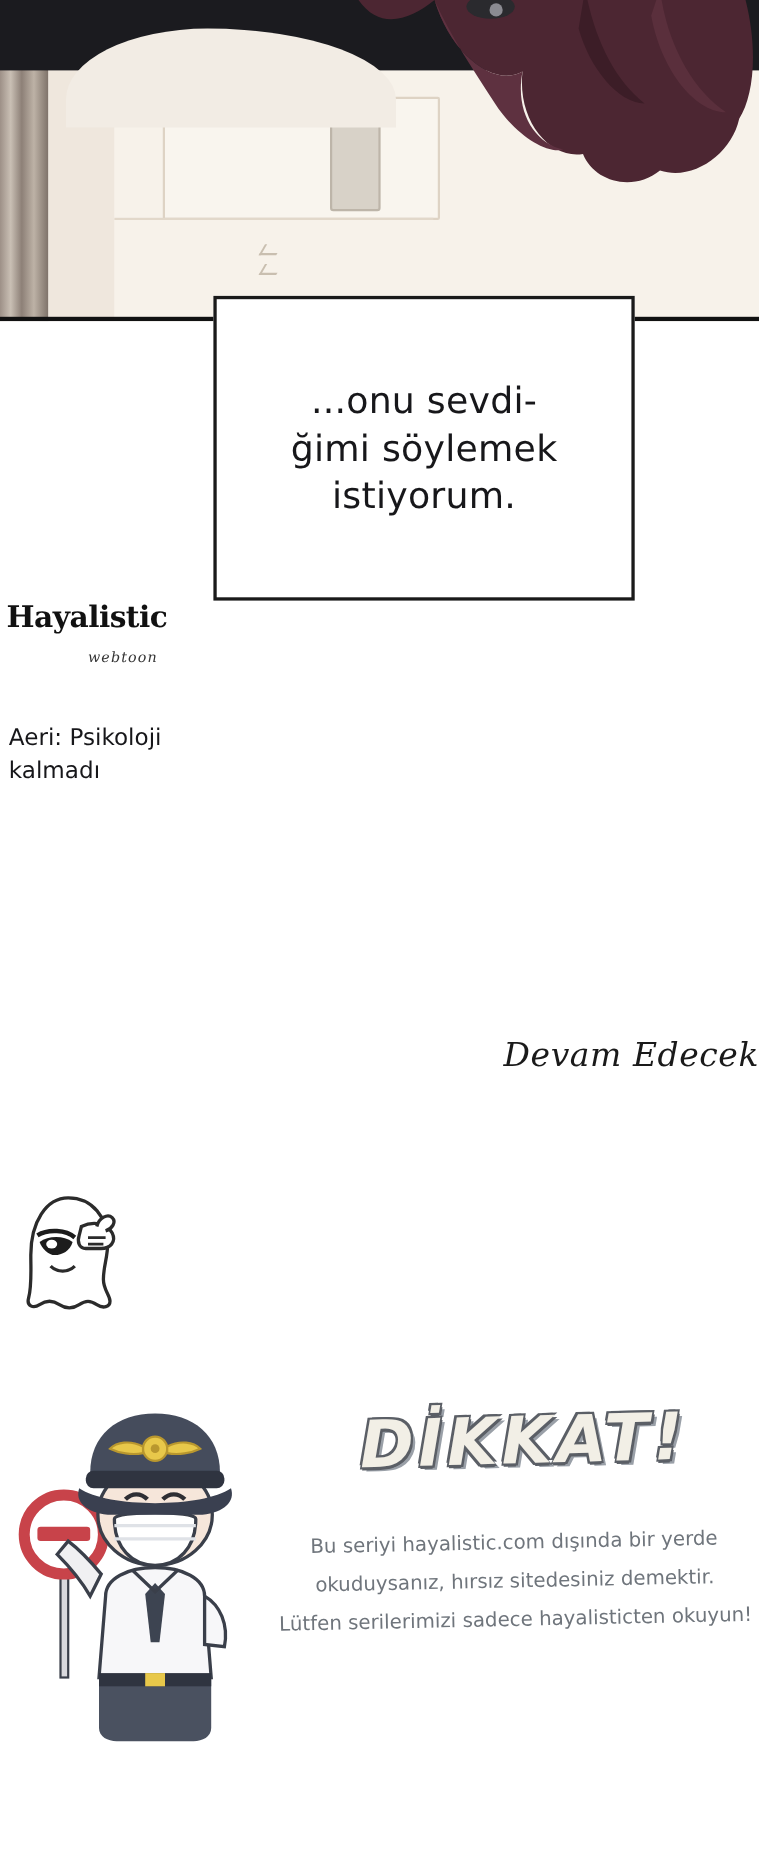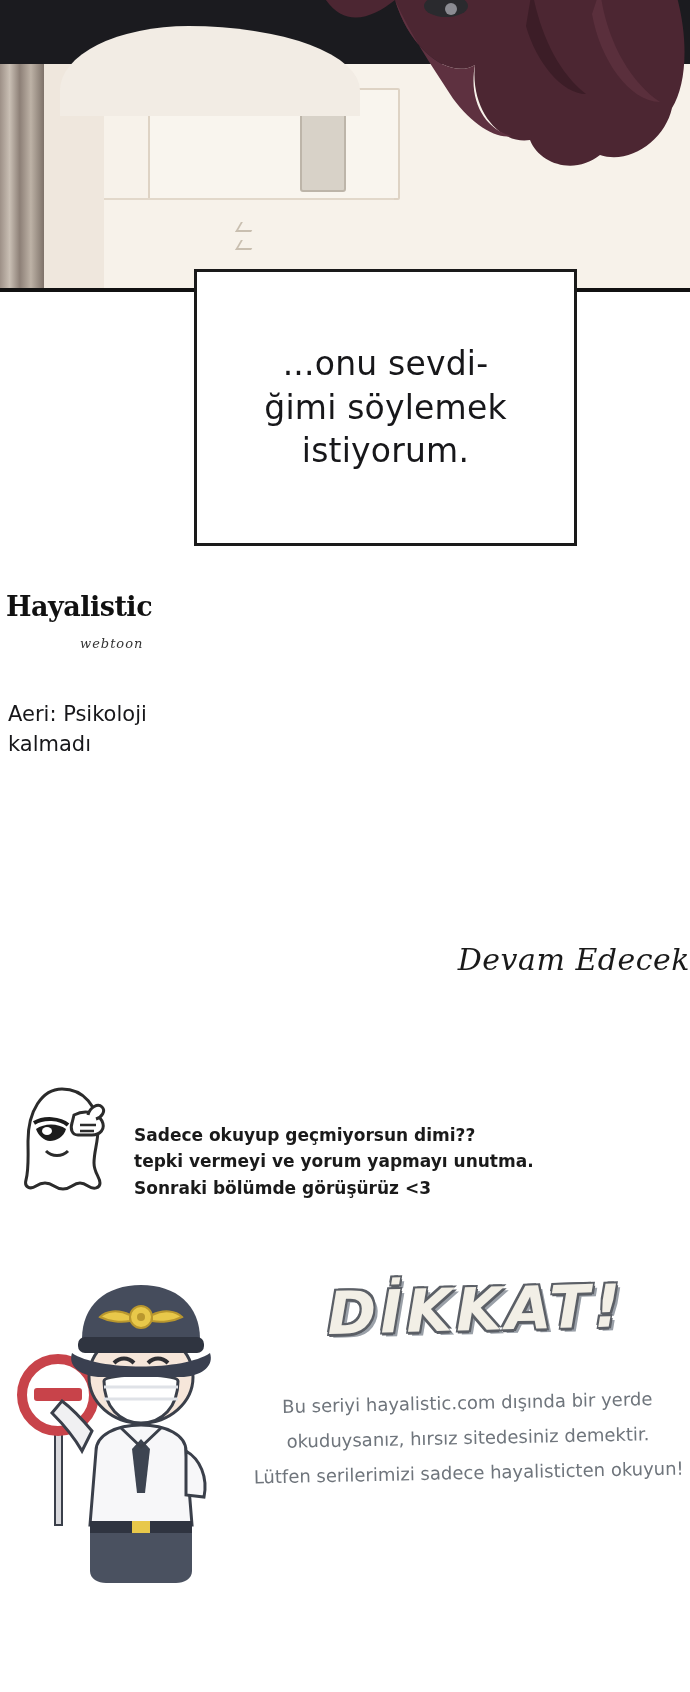--- a/index.html
+++ b/index.html
@@ -141,36 +141,35 @@
     width: 240px;
     height: 58px;
   }
   .logo-main {
     font-family: "DejaVu Serif", serif;
     font-size: 27px;
     font-weight: 700;
     color: #111;
     letter-spacing: -0.5px;
     line-height: 1;
-    margin-top: 45px;
   }
   .logo-sub {
     font-family: "DejaVu Serif", serif;
     font-style: italic;
     font-size: 13px;
     color: #333;
     margin-left: 74px;
     margin-top: 16px;
     letter-spacing: 1px;
   }
 
   
   .credit {
     position: absolute;
-    left: 8px; top: 699px;
+    left: 8px; top: 655px;
     width: 420px;
     font-family: "DejaVu Sans", sans-serif;
     font-size: 21px;
     line-height: 1.45;
     color: #17171a;
     white-space: pre-line;
   }
 
   
   .devam {
@@ -309,23 +308,20 @@
       <path d="M22,44 C30,38 44,38 52,44 C50,52 42,56 36,56 C30,56 24,50 22,44 Z" fill="#1c1c1c"></path>
       <path d="M20,38 C30,32 46,33 54,40" stroke="#1c1c1c" stroke-width="4" fill="none"></path>
       <ellipse cx="33" cy="46" rx="5" ry="4" fill="#ffffff"></ellipse>
       <path d="M32,66 C38,72 48,72 54,66" stroke="#2b2b2b" stroke-width="3" fill="none"></path>
       <path d="M60,30 C72,24 84,28 88,36 C92,44 86,50 78,50 L64,50
                C58,50 56,44 58,38 Z" fill="#ffffff" stroke="#2b2b2b" stroke-width="3"></path>
       <path d="M74,30 C76,22 84,18 88,22 C92,26 88,32 82,34" fill="#ffffff" stroke="#2b2b2b" stroke-width="3"></path>
       <path d="M66,40 L82,40 M66,46 L80,46" stroke="#2b2b2b" stroke-width="2.5"></path>
     </svg>
   </div>
-  <div class="ghost-msg">Sadece okuyup geçmiyorsun dimi??
-tepki vermeyi ve yorum yapmayı unutma.
-Sonraki bölümde görüşürüz &lt;3</div>
 </div>
 
 <div class="warn">
 
   <div class="cop">
     <svg width="266" height="330" viewBox="0 0 266 330">
 
       <g>
         <rect x="47" y="150" width="7" height="120" fill="#d9d9dd" stroke="#3a3f4a" stroke-width="2"></rect>
         <circle cx="50" cy="140" r="36" fill="#ffffff" stroke="#c8434a" stroke-width="10"></circle>

